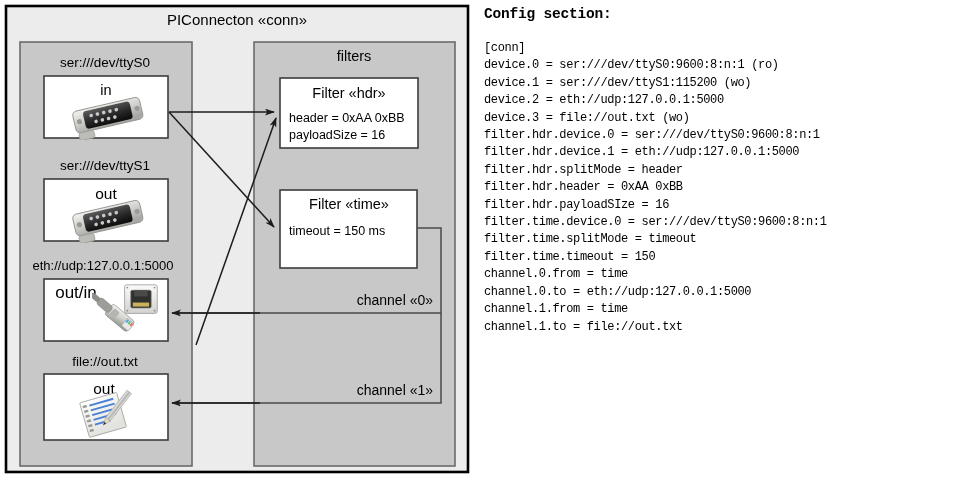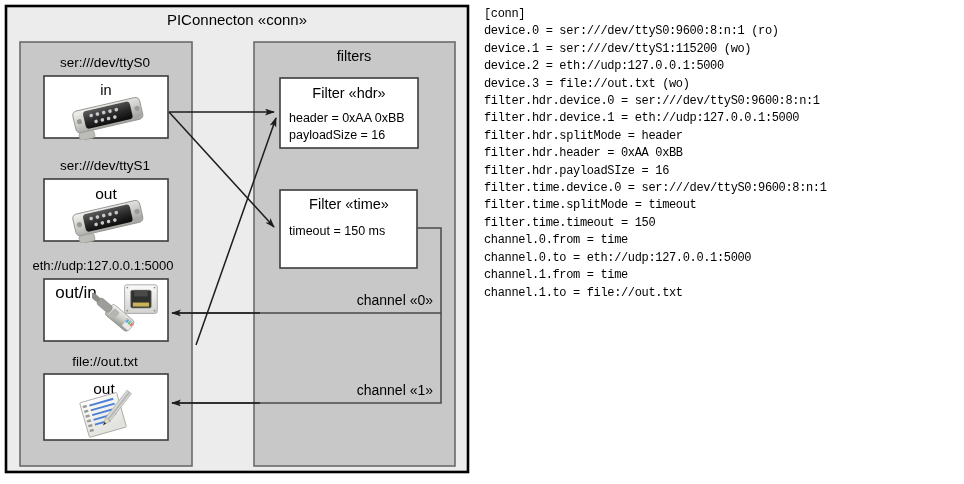--- a/index.html
+++ b/index.html
@@ -194,16 +194,17 @@
 
       <line x1="196" y1="345" x2="276" y2="118" marker-end="url(#arrowHead)"></line>
 
       <line x1="260" y1="313" x2="172" y2="313" marker-end="url(#arrowHead)"></line>
 
       <line x1="260" y1="403" x2="172" y2="403" marker-end="url(#arrowHead)"></line>
     </g>
   </svg>
 
   <div class="config-block">
+    <div class="config-title">Config section:</div>
     <div class="config-lines"><div>[conn]</div><div>device.0 = ser:///dev/ttyS0:9600:8:n:1 (ro)</div><div>device.1 = ser:///dev/ttyS1:115200 (wo)</div><div>device.2 = eth://udp:127.0.0.1:5000</div><div>device.3 = file://out.txt (wo)</div><div>filter.hdr.device.0 = ser:///dev/ttyS0:9600:8:n:1</div><div>filter.hdr.device.1 = eth://udp:127.0.0.1:5000</div><div>filter.hdr.splitMode = header</div><div>filter.hdr.header = 0xAA 0xBB</div><div>filter.hdr.payloadSIze = 16</div><div>filter.time.device.0 = ser:///dev/ttyS0:9600:8:n:1</div><div>filter.time.splitMode = timeout</div><div>filter.time.timeout = 150</div><div>channel.0.from = time</div><div>channel.0.to = eth://udp:127.0.0.1:5000</div><div>channel.1.from = time</div><div>channel.1.to = file://out.txt</div></div>
   </div>
 
 </div>
 
 </body></html>

